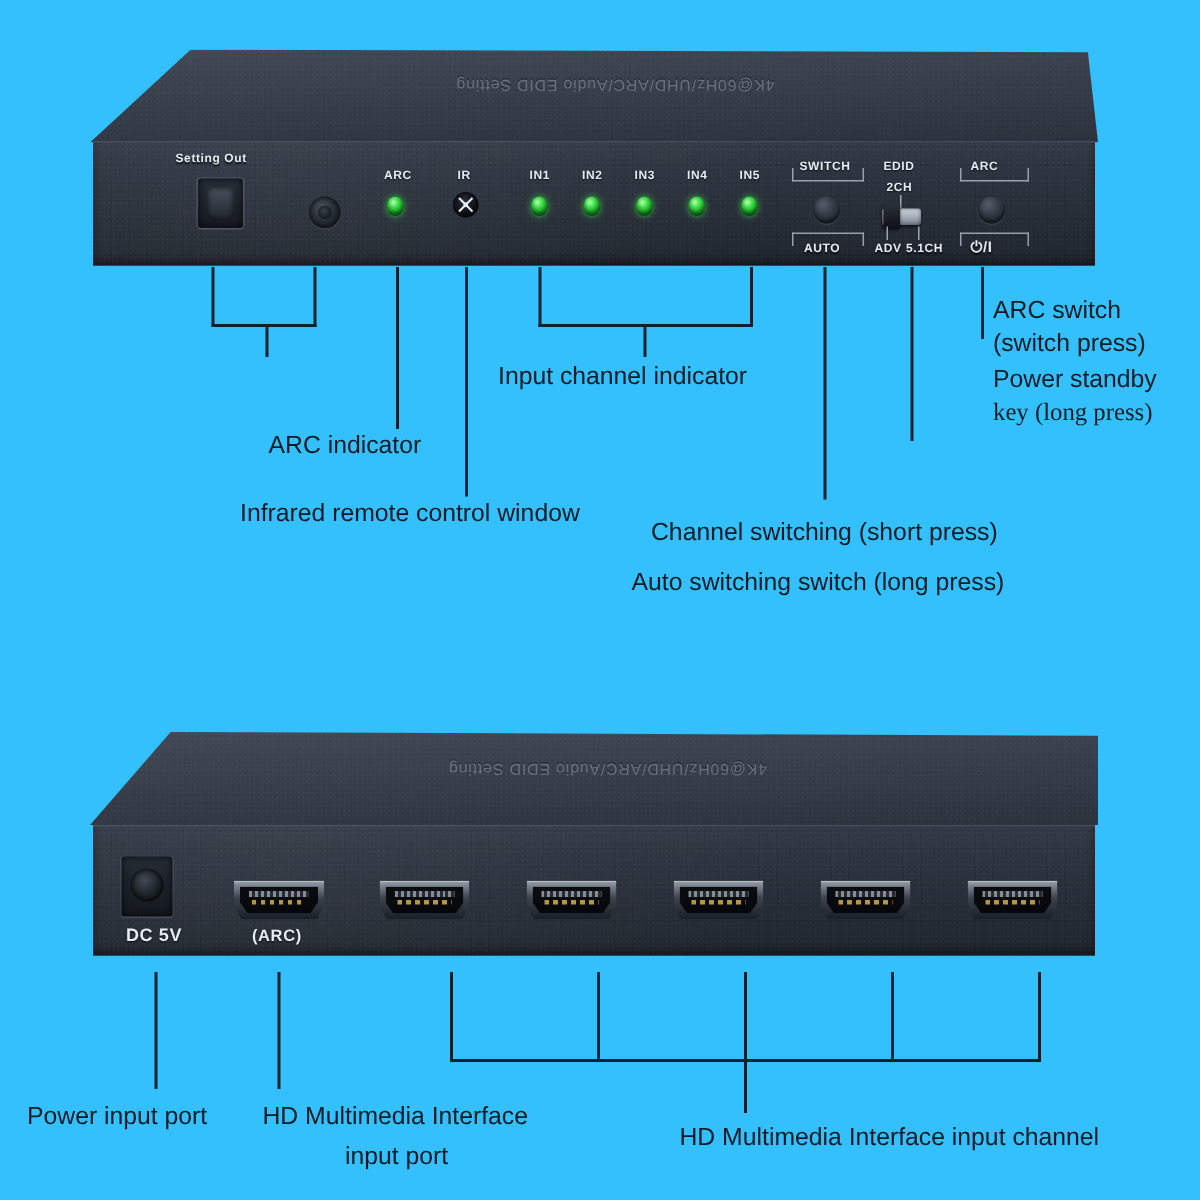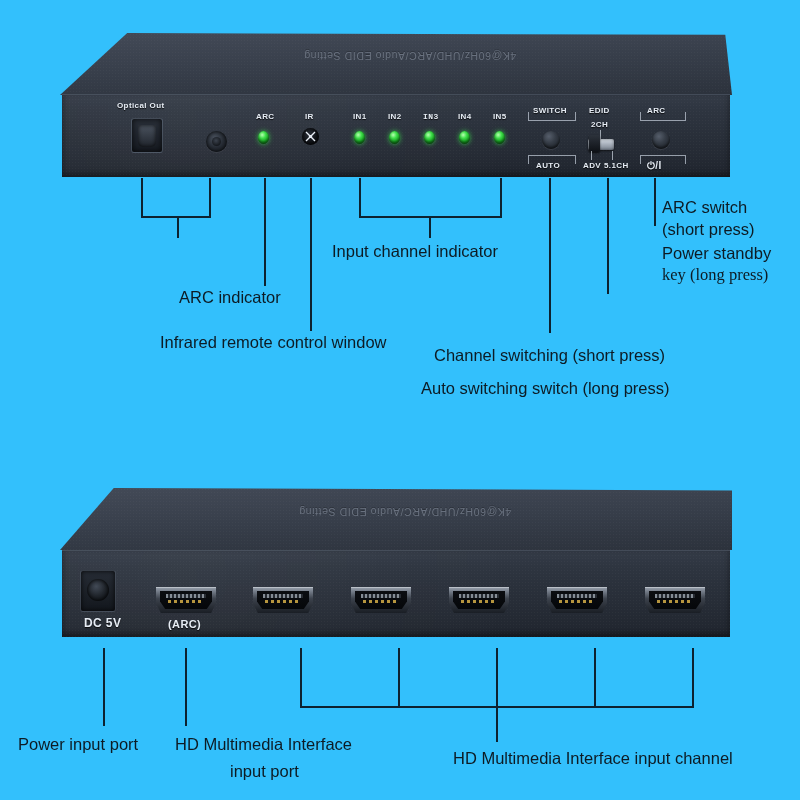--- a/index.html
+++ b/index.html
@@ -166,21 +166,21 @@
                 clip-path:polygon(10% 0%, 99% 3%, 100% 100%, 0% 100%);">
       <div class="noise"></div>
     </div>
 
     <div class="brandline flip" style="left:190px;top:50px;width:440px;text-align:center;">4K@60Hz/UHD/ARC/Audio EDID Setting</div>
 
     <div class="dev-face" style="left:62px;top:94px;width:668px;height:82px;">
       <div class="noise"></div>
     </div>
 
-    <div class="lbl" style="left:117px;top:101px;">Optical Out</div>
+    <div class="lbl" style="left:117px;top:101px;">Setting Out</div>
     <div class="optical" style="left:131px;top:118px;"></div>
 
     <div class="jack" style="left:206px;top:131px;"></div>
 
     <div class="lbl" style="left:256px;top:112px;">ARC</div>
     <div class="led" style="left:258px;top:131px;"></div>
 
     <div class="lbl" style="left:305px;top:112px;">IR</div>
     <div class="ir" style="left:302px;top:128px;">
       <svg width="13" height="13" viewBox="0 0 13 13">
@@ -188,21 +188,21 @@
         <circle cx="6.5" cy="6.5" r="1.6" fill="#e8eef6"></circle>
       </svg>
     </div>
 
     <div class="lbl" style="left:353px;top:112px;">IN1</div>
     <div class="led" style="left:354px;top:131px;"></div>
 
     <div class="lbl" style="left:388px;top:112px;">IN2</div>
     <div class="led" style="left:389px;top:131px;"></div>
 
-    <div class="lbl" style="left:423px;top:112px;font-family:Liberation Mono, monospace;">IN3</div>
+    <div class="lbl" style="left:423px;top:112px;">IN3</div>
     <div class="led" style="left:424px;top:131px;"></div>
 
     <div class="lbl" style="left:458px;top:112px;">IN4</div>
     <div class="led" style="left:459px;top:131px;"></div>
 
     <div class="lbl" style="left:493px;top:112px;">IN5</div>
     <div class="led" style="left:494px;top:131px;"></div>
 
     <div class="lbl" style="left:533px;top:106px;">SWITCH</div>
     <div class="bracketU" style="left:528px;top:112px;width:46px;height:8px;"></div>
@@ -244,21 +244,21 @@
   <div class="cap" style="left:332px;top:241px;">Input channel indicator</div>
 
   <div class="vline" style="left:549px;top:178px;height:155px;"></div>
   <div class="cap" style="left:434px;top:345px;">Channel switching (short press)</div>
   <div class="cap" style="left:421px;top:378px;">Auto switching switch (long press)</div>
 
   <div class="vline" style="left:607px;top:178px;height:116px;"></div>
 
   <div class="vline" style="left:654px;top:178px;height:48px;"></div>
   <div class="cap" style="left:662px;top:197px;">ARC switch</div>
-  <div class="cap" style="left:662px;top:219px;">(short press)</div>
+  <div class="cap" style="left:662px;top:219px;">(switch press)</div>
   <div class="cap" style="left:662px;top:243px;">Power standby</div>
   <div class="cap" style="left:662px;top:265px;font-family:Liberation Serif, serif;">key (long press)</div>
 
   <div class="device" style="left:0;top:470px;width:800px;height:200px;">
 
     <div style="position:absolute;left:60px;top:18px;width:672px;height:62px;
                 background:linear-gradient(178deg,#434a57 0%,#373e4a 50%,#2c323c 100%);
                 clip-path:polygon(8% 0%, 100% 4%, 100% 100%, 0% 100%);">
       <div class="noise"></div>
     </div>

